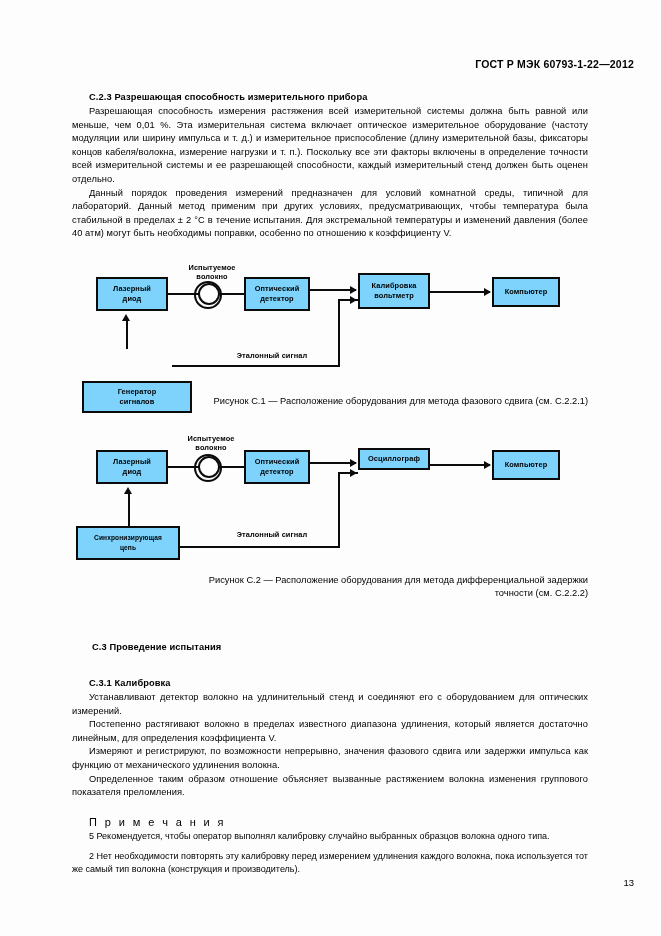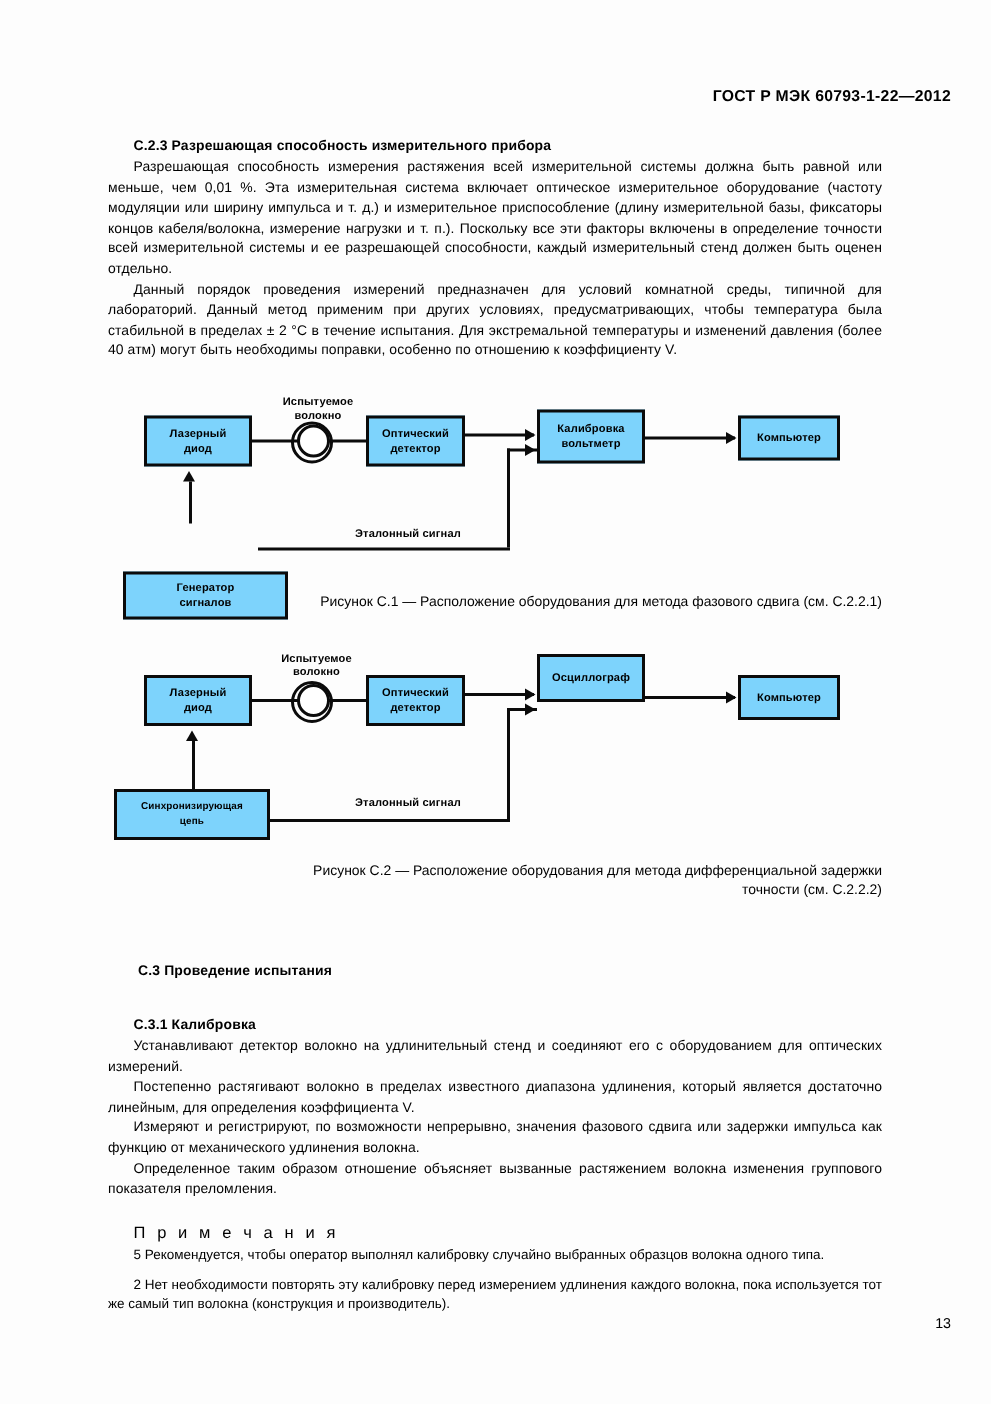--- a/index.html
+++ b/index.html
@@ -249,21 +249,21 @@
         <div class="dbox" style="left:172px; top:16px; width:66px; height:34px;">
           <span>
             <span>Оптический</span><br>
             <span>детектор</span>
           </span>
         </div>
 
         <div class="hline" style="left:238px; top:28px; width:46px;"></div>
         <div class="arrow-r" style="left:278px; top:25px;"></div>
 
-        <div class="dbox" style="left:286px; top:2px; width:72px; height:32px;">
+        <div class="dbox" style="left:286px; top:14px; width:72px; height:22px;">
           <span>Осциллограф</span>
         </div>
 
         <div class="hline" style="left:358px; top:30px; width:60px;"></div>
         <div class="arrow-r" style="left:412px; top:27px;"></div>
 
         <div class="dbox" style="left:420px; top:16px; width:68px; height:30px;">
           <span>Компьютер</span>
         </div>
 

